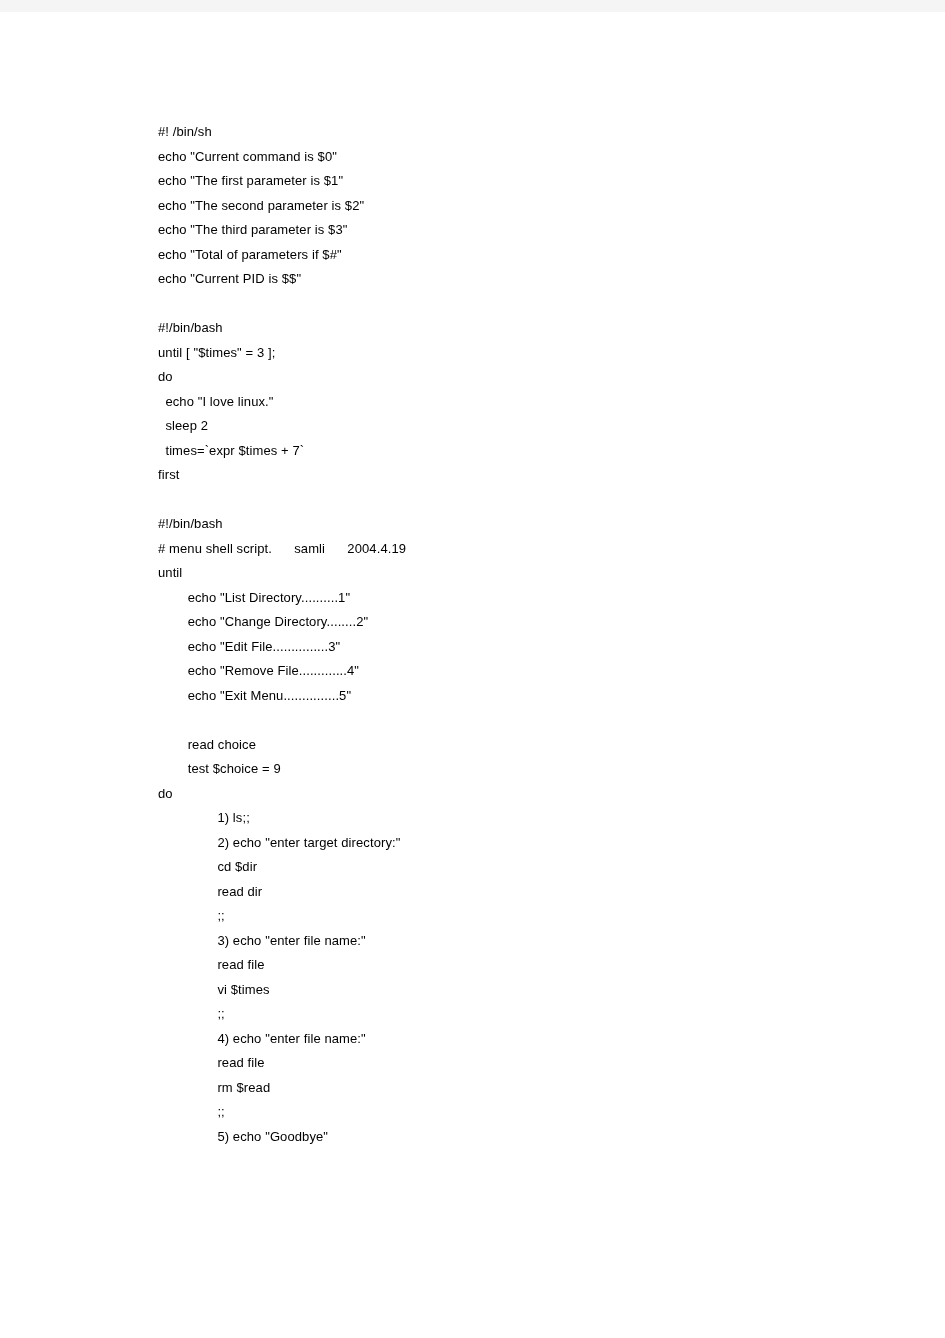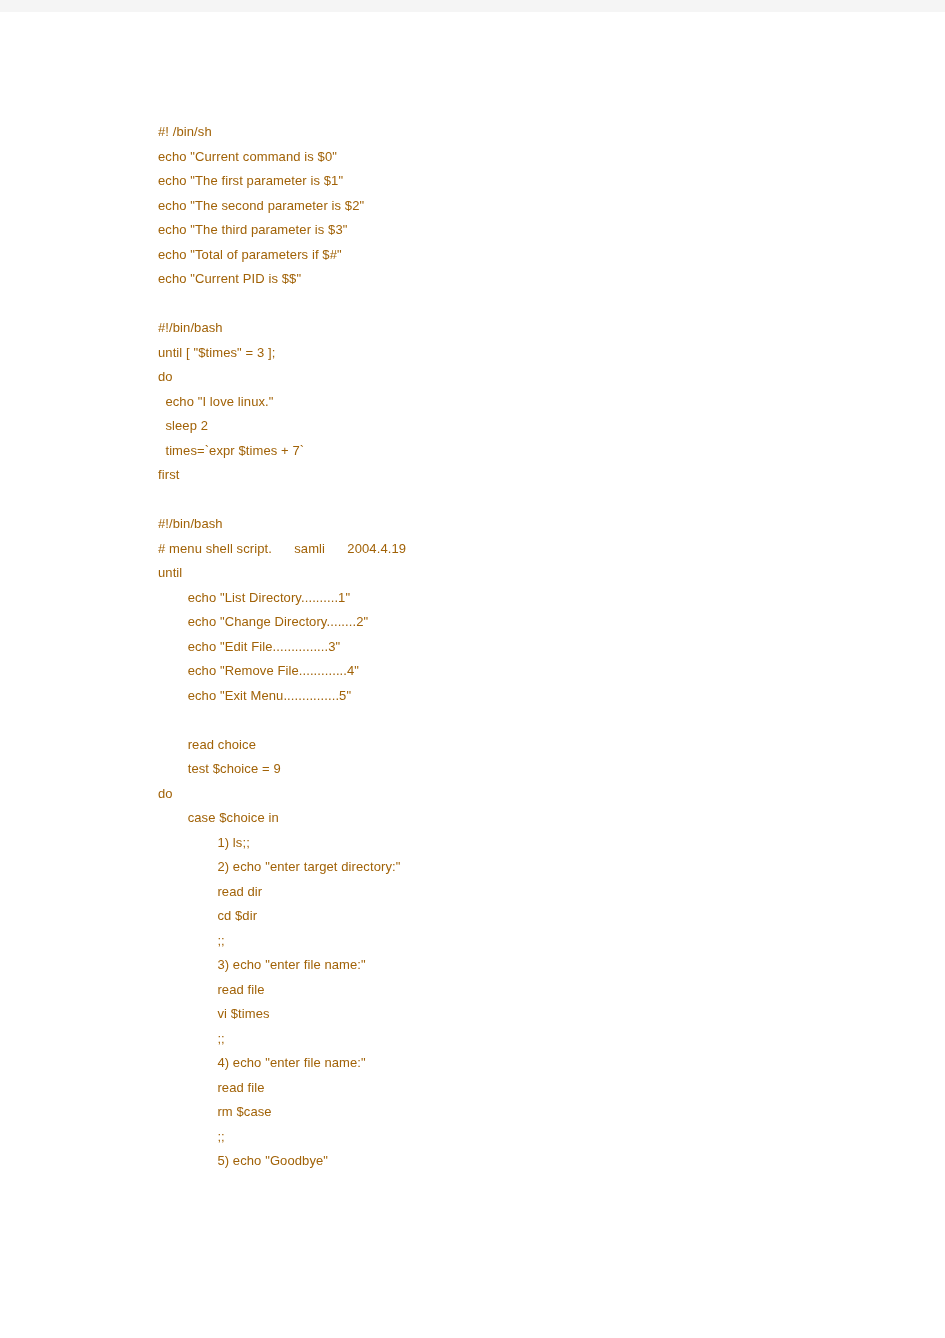--- a/index.html
+++ b/index.html
@@ -16,21 +16,21 @@
     }
     .page {
       background: #ffffff;
       width: 945px;
       min-height: 1326px;
       padding: 108px 158px 40px 158px;
     }
     .code-line {
       font-size: 13px;
       line-height: 24.5px;
-      color: #a16207;
+      color: #000000;
       white-space: pre;
       font-family: Arial, sans-serif;
       letter-spacing: 0.1px;
     }
     .blank-line {
       height: 24.5px;
     }
   </style>
 </head>
 <body>
@@ -58,29 +58,28 @@
     <div class="code-line">until</div>
     <div class="code-line">        echo "List Directory..........1"</div>
     <div class="code-line">        echo "Change Directory........2"</div>
     <div class="code-line">        echo "Edit File...............3"</div>
     <div class="code-line">        echo "Remove File.............4"</div>
     <div class="code-line">        echo "Exit Menu...............5"</div>
     <div class="blank-line"></div>
     <div class="code-line">        read choice</div>
     <div class="code-line">        test $choice = 9</div>
     <div class="code-line">do</div>
-    <div class="code-line">        case $choice in</div>
     <div class="code-line">                1) ls;;</div>
     <div class="code-line">                2) echo "enter target directory:"</div>
+    <div class="code-line">                cd $dir</div>
     <div class="code-line">                read dir</div>
-    <div class="code-line">                cd $dir</div>
     <div class="code-line">                ;;</div>
     <div class="code-line">                3) echo "enter file name:"</div>
     <div class="code-line">                read file</div>
     <div class="code-line">                vi $times</div>
     <div class="code-line">                ;;</div>
     <div class="code-line">                4) echo "enter file name:"</div>
     <div class="code-line">                read file</div>
-    <div class="code-line">                rm $case</div>
+    <div class="code-line">                rm $read</div>
     <div class="code-line">                ;;</div>
     <div class="code-line">                5) echo "Goodbye"</div>
   </div>
 </div>
 
 </body></html>

